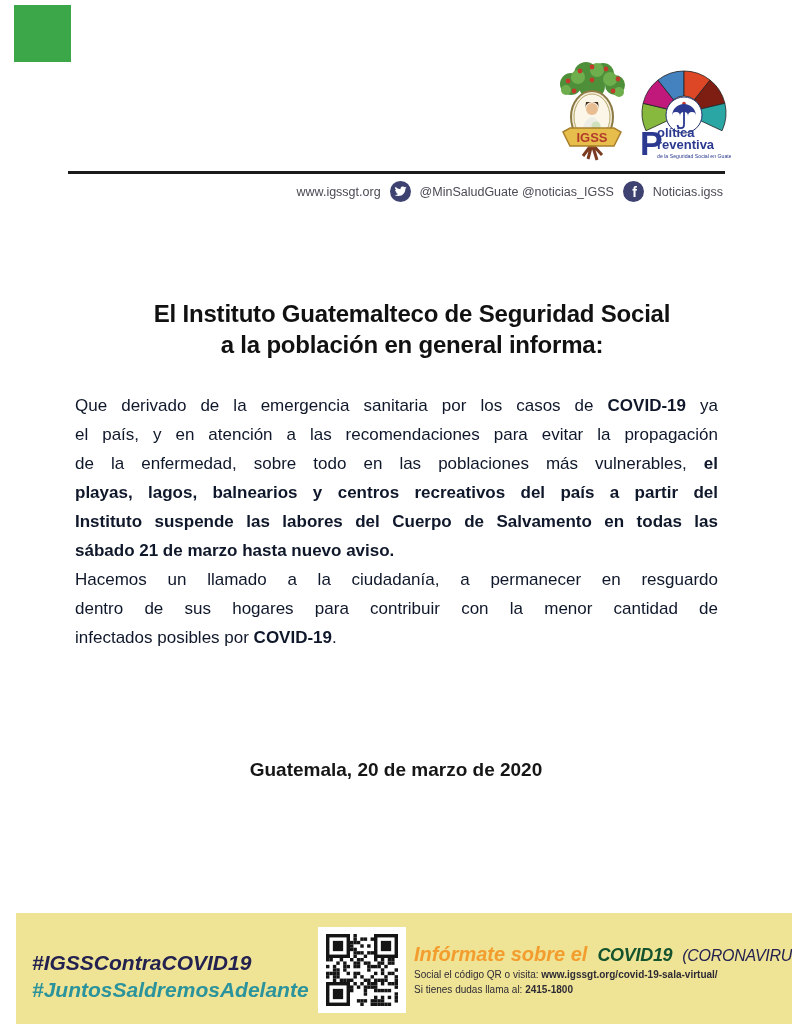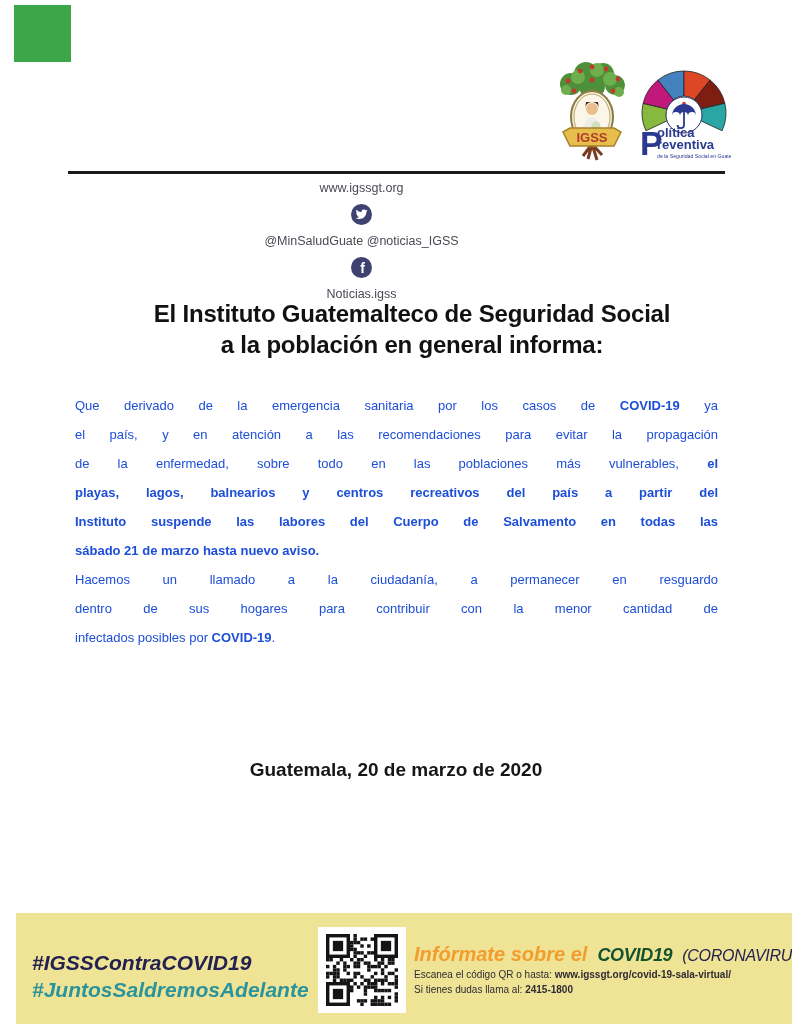--- a/index.html
+++ b/index.html
@@ -11,27 +11,27 @@
   .title{position:absolute;left:75px;top:108px;font-size:34px;font-weight:bold;letter-spacing:-0.5px;white-space:nowrap;}
   .title .hl{color:#F0952B;}
   .title .rest{color:#161616;margin-left:9px;}
 
   .logo-igss{position:absolute;left:556px;top:62px;width:72px;height:104px;}
   .logo-pol{position:absolute;left:641px;top:58px;width:90px;height:104px;}
 
   .rule{position:absolute;left:68px;top:171px;width:657px;height:3px;background:#1b1b1b;}
 
   .social{position:absolute;top:181px;left:0;width:723px;display:flex;justify-content:flex-end;
-          align-items:center;gap:9px;font-size:12.5px;color:#4A4A55;flex-direction:column;}
+          align-items:center;gap:9px;font-size:12.5px;color:#4A4A55;}
   .badge{width:21px;height:21px;border-radius:50%;background:#3E4270;display:flex;align-items:center;justify-content:center;flex:0 0 auto;}
 
   .heading{position:absolute;left:0;top:298px;width:100%;text-align:center;
            font-size:24px;font-weight:bold;line-height:31px;color:#111;letter-spacing:-0.2px;margin-left:16px;}
 
-  .bodytext{position:absolute;left:75px;top:391px;width:643px;font-size:13px;line-height:29px;color:#1d4ed8;}
+  .bodytext{position:absolute;left:75px;top:391px;width:643px;font-size:17px;line-height:29px;color:#0f172a;}
   .bline{height:29px;white-space:nowrap;}
   .bline.j{text-align:justify;text-align-last:justify;white-space:normal;}
   .b{font-weight:bold;}
 
   .dateline{position:absolute;left:0;top:759px;width:100%;text-align:center;
             font-size:19px;font-weight:bold;color:#161616;}
 
   .footer{position:absolute;left:16px;top:913px;width:792px;height:111px;background:#EFE395;}
   .hashtags{position:absolute;left:16px;top:36px;font-weight:bold;font-style:italic;font-size:21px;line-height:27px;}
   .ht1{color:#232150;}
@@ -305,21 +305,21 @@
           </svg></div>
     </div>
 
     <div class="info">
       <div class="info-l1">
         <span class="inf-title">Infórmate sobre el</span>
         <span class="inf-covid">COVID19</span>
         <span class="inf-corona">(CORONAVIRUS)</span>
       </div>
       <div class="info-l2">
-        <span>Escanea el código QR o hasta: </span><span class="b">www.igssgt.org/covid-19-sala-virtual/</span>
+        <span>Social el código QR o visita: </span><span class="b">www.igssgt.org/covid-19-sala-virtual/</span>
       </div>
       <div class="info-l3">
         <span>Si tienes dudas llama al: </span><span class="b">2415-1800</span>
       </div>
     </div>
   </div>
 
 </div>
 
 </body></html>

